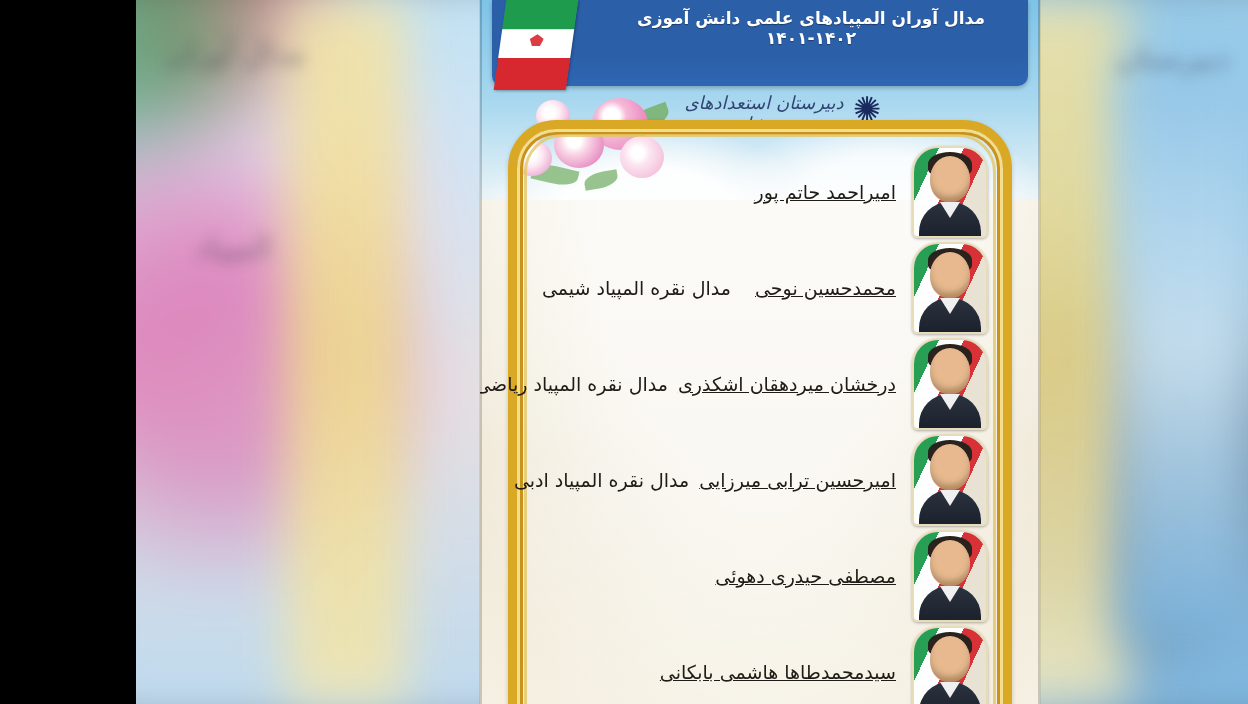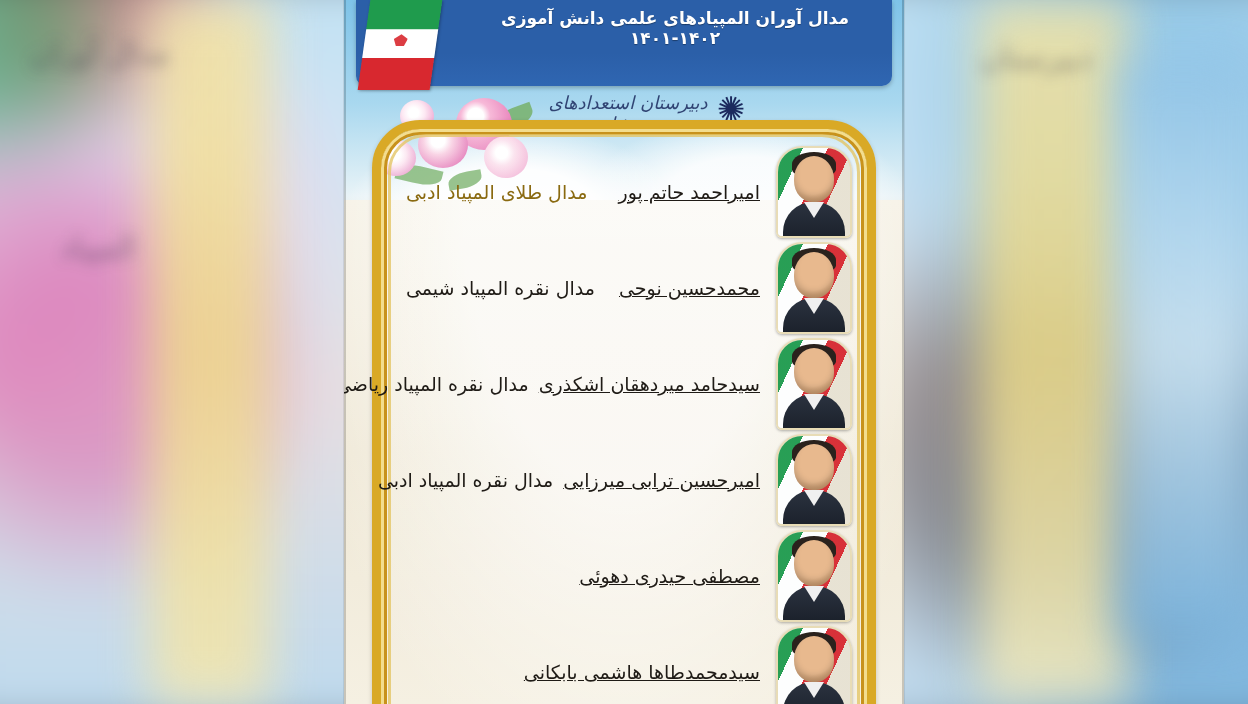--- a/index.html
+++ b/index.html
@@ -9,21 +9,21 @@
   }
   body {
     width: 1248px;
     height: 704px;
     overflow: hidden;
     font-family: "DejaVu Sans", sans-serif;
   }
 
   #stage {
     position: relative;
-    width: 1248px;
+    width: 1112px;
     height: 704px;
     overflow: hidden;
   }
 
   
   .bg-layer {
     position: absolute;
     inset: 0;
     background:
       radial-gradient(circle at 12% 52%, rgba(214,96,170,0.55) 0 90px, rgba(214,96,170,0) 210px),
@@ -384,21 +384,20 @@
       <div class="row">
         <div class="photo">
           <div class="flagbg"></div>
           <div class="hair"></div>
           <div class="head"></div>
           <div class="body"></div>
           <div class="collar"></div>
         </div>
         <div class="texts">
           <div class="name">امیراحمد حاتم پور</div>
-          <div class="medal gold">مدال طلای المپیاد ادبی</div>
         </div>
       </div>
 
       <div class="row">
         <div class="photo">
           <div class="flagbg"></div>
           <div class="hair"></div>
           <div class="head"></div>
           <div class="body"></div>
           <div class="collar"></div>
@@ -411,21 +410,21 @@
 
       <div class="row">
         <div class="photo">
           <div class="flagbg"></div>
           <div class="hair"></div>
           <div class="head"></div>
           <div class="body"></div>
           <div class="collar"></div>
         </div>
         <div class="texts">
-          <div class="name">سیدحامد میردهقان اشکذری</div>
+          <div class="name">درخشان میردهقان اشکذری</div>
           <div class="medal">مدال نقره المپیاد ریاضی</div>
         </div>
       </div>
 
       <div class="row">
         <div class="photo">
           <div class="flagbg"></div>
           <div class="hair"></div>
           <div class="head"></div>
           <div class="body"></div>

